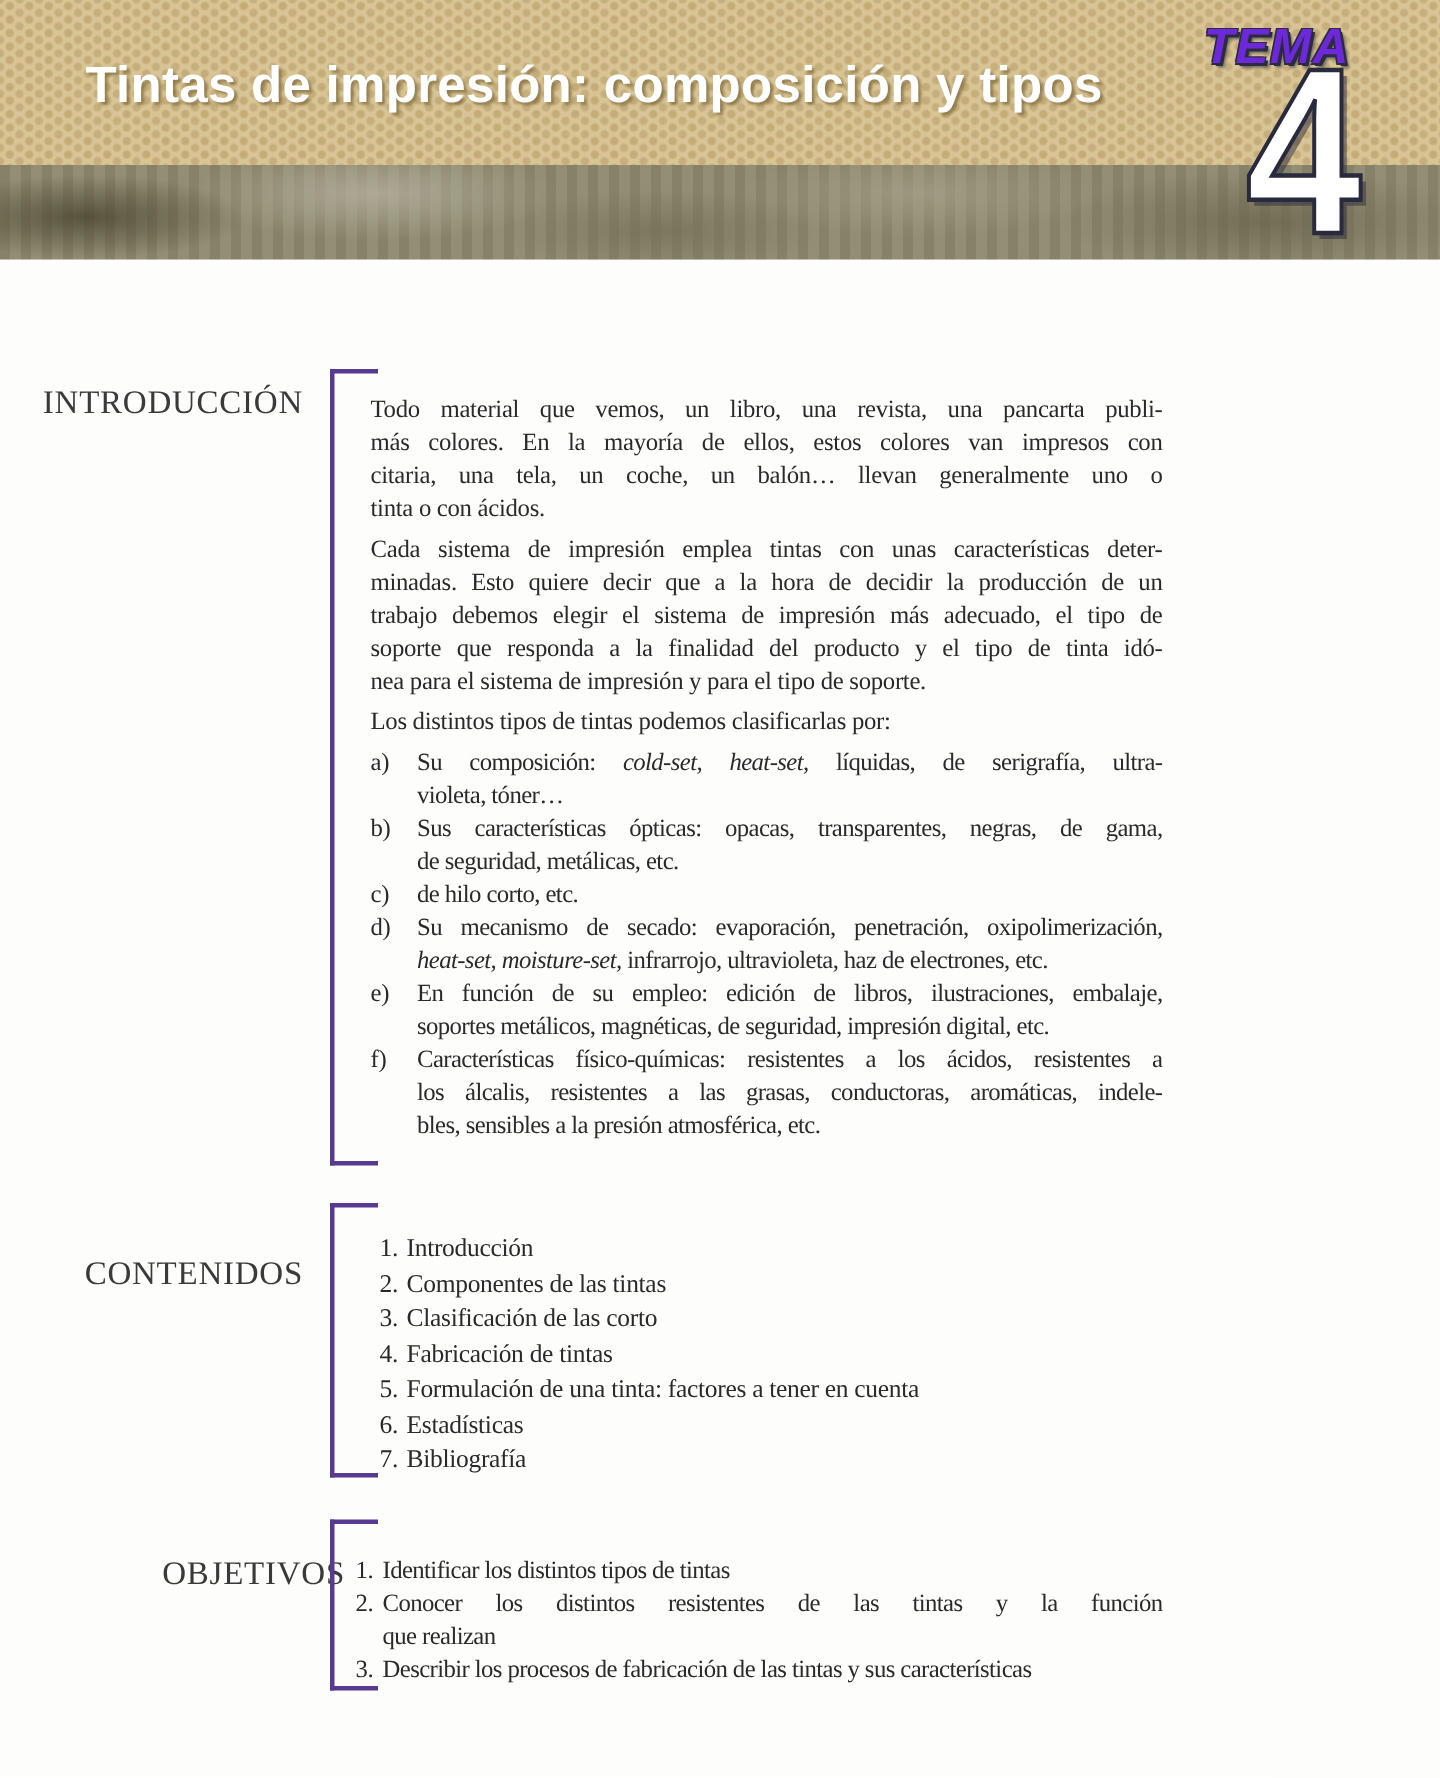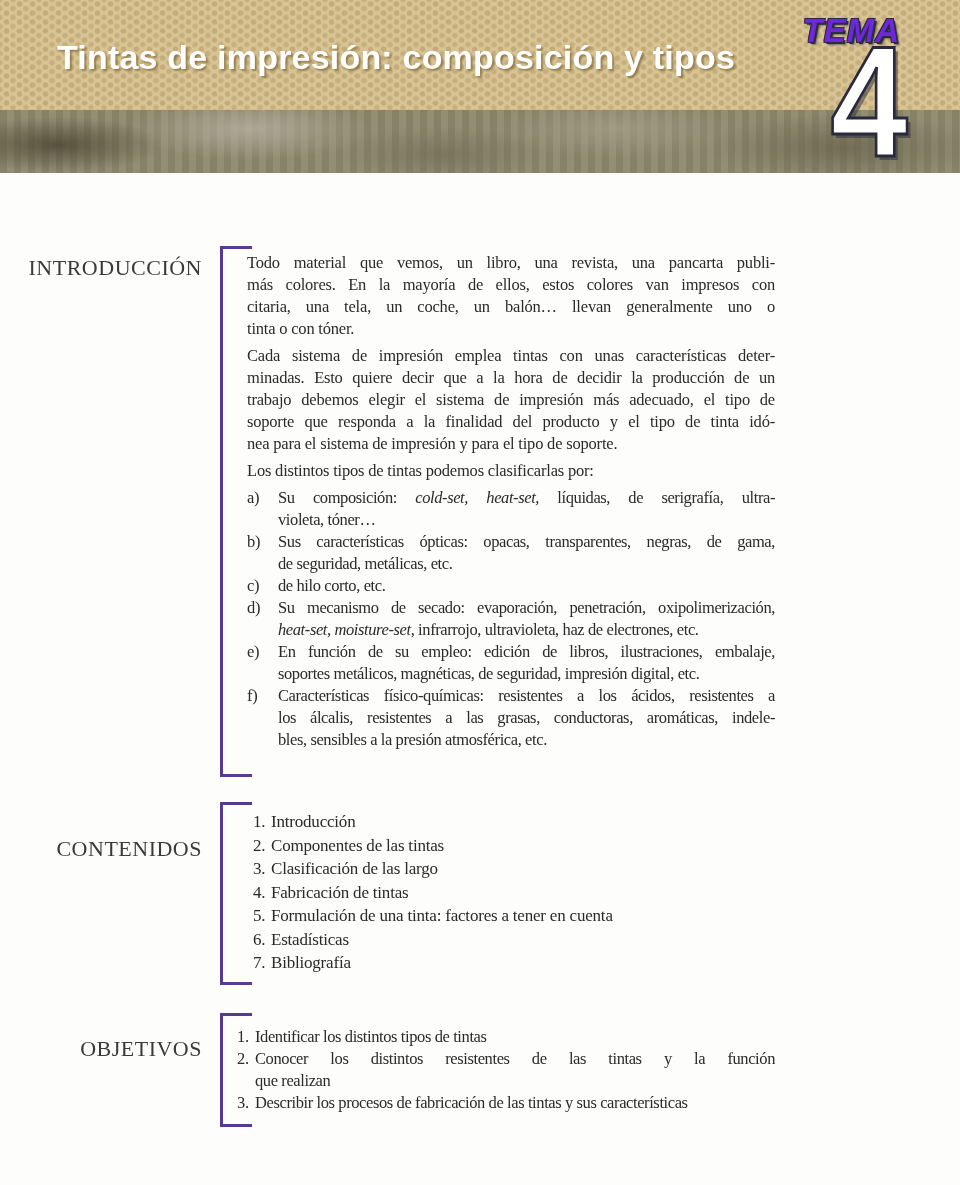--- a/index.html
+++ b/index.html
@@ -54,32 +54,32 @@
     transform:scaleX(0.88); transform-origin:right top;
   }
 
   
   .side-label {
     position:absolute; left:0; width:202px; margin:0; text-align:right;
     font-weight:normal; font-size:22px; letter-spacing:0.5px; color:#3a3a3a;
   }
   #lbl-intro { top:255px; }
   #lbl-cont  { top:836px; }
-  #lbl-obj   { top:1036px; }
+  #lbl-obj   { top:1036px;padding-left:28px; }
 
   .bracket {
     position:absolute; left:220px; width:29px;
     border:3px solid #563b91; border-right:none;
   }
   .bracket-intro { top:246px;  height:525px; }
   .bracket-cont  { top:802px;  height:177px; }
   .bracket-obj   { top:1013px; height:108px; }
 
   
-  .content { position:absolute; font-size:16.5px; line-height:22px; letter-spacing:-0.2px; }
+  .content { position:absolute; font-size:16.5px; line-height:22px; letter-spacing:-0.2px;margin-top:10px; }
   .content-intro { left:247px; top:252px;  width:528px; }
   .content-cont  { left:253px; top:810px;  width:522px; font-size:17px; }
   .content-obj   { left:237px; top:1026px; width:538px; }
 
   .para { margin:0 0 5px 0; }
   .tline { text-align:justify; text-align-last:justify; white-space:nowrap; }
   .tline.last { text-align-last:left; }
 
   .hitem { position:relative; padding-left:31px; }
   .hitem .marker { position:absolute; left:0; top:0; }
@@ -105,21 +105,21 @@
 
   <section>
     <h2 class="side-label" id="lbl-intro">INTRODUCCIÓN</h2>
     <div class="bracket bracket-intro"></div>
     <div class="content content-intro">
       <div>
           <div class="para">
             <div class="tline">Todo material que vemos, un libro, una revista, una pancarta publi-</div>
             <div class="tline">más colores. En la mayoría de ellos, estos colores van impresos con</div>
             <div class="tline">citaria, una tela, un coche, un balón… llevan generalmente uno o</div>
-            <div class="tline last">tinta o con tóner.</div>
+            <div class="tline last">tinta o con ácidos.</div>
           </div>
           <div class="para">
             <div class="tline">Cada sistema de impresión emplea tintas con unas características deter-</div>
             <div class="tline">minadas. Esto quiere decir que a la hora de decidir la producción de un</div>
             <div class="tline">trabajo debemos elegir el sistema de impresión más adecuado, el tipo de</div>
             <div class="tline">soporte que responda a la finalidad del producto y el tipo de tinta idó-</div>
             <div class="tline last">nea para el sistema de impresión y para el tipo de soporte.</div>
           </div>
           <div class="para">
             <div class="tline last">Los distintos tipos de tintas podemos clasificarlas por:</div>
@@ -167,21 +167,21 @@
         <div class="citem">
           <span class="cnum">1.</span>
           <span>Introducción</span>
         </div>
         <div class="citem">
           <span class="cnum">2.</span>
           <span>Componentes de las tintas</span>
         </div>
         <div class="citem">
           <span class="cnum">3.</span>
-          <span>Clasificación de las largo</span>
+          <span>Clasificación de las corto</span>
         </div>
         <div class="citem">
           <span class="cnum">4.</span>
           <span>Fabricación de tintas</span>
         </div>
         <div class="citem">
           <span class="cnum">5.</span>
           <span>Formulación de una tinta: factores a tener en cuenta</span>
         </div>
         <div class="citem">

